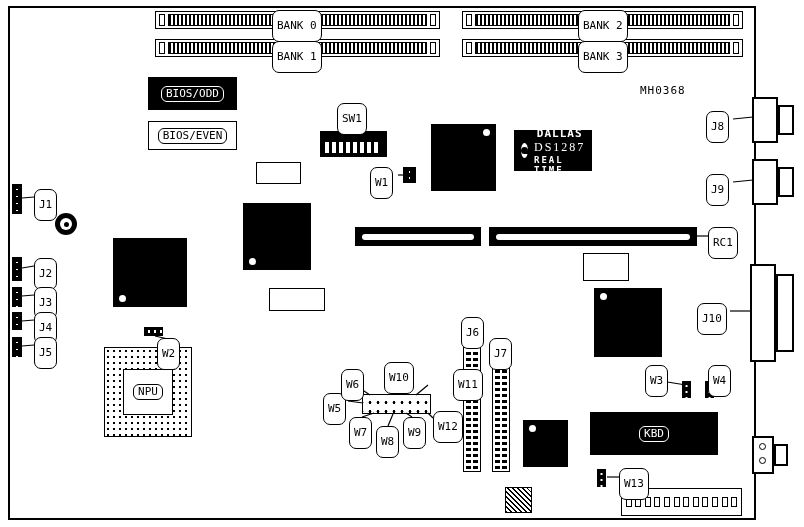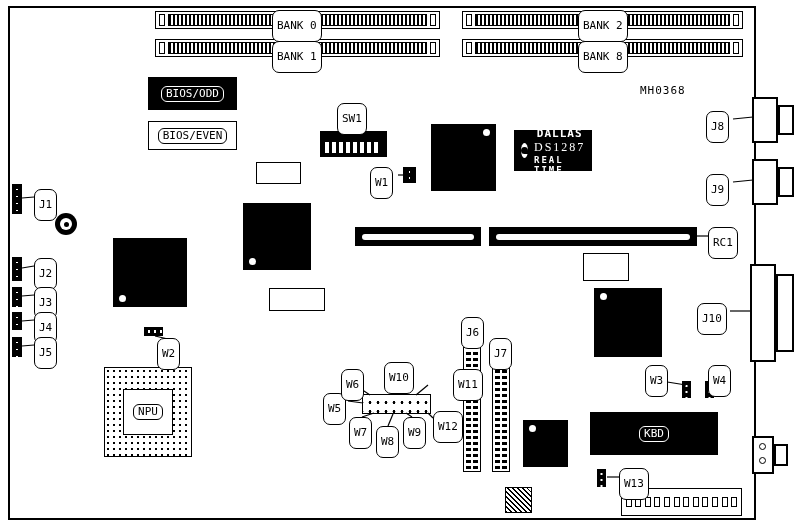--- a/index.html
+++ b/index.html
@@ -113,21 +113,21 @@
   </div>
   <div class="memslot" style="left:462px;top:39px;width:281px;height:18px;">
     <span class="clip"></span>
     <span class="pins"></span>
     <span class="clip"></span>
   </div>
 
   <div class="callout" style="left:272px;top:10px;">BANK 0</div>
   <div class="callout" style="left:578px;top:10px;">BANK 2</div>
   <div class="callout" style="left:272px;top:41px;">BANK 1</div>
-  <div class="callout" style="left:578px;top:41px;">BANK 8</div>
+  <div class="callout" style="left:578px;top:41px;">BANK 3</div>
 
   <div class="chip" style="left:148px;top:77px;width:89px;height:33px;">
     <span class="chip-label">BIOS/ODD</span>
   </div>
   <div class="box" style="left:148px;top:121px;width:89px;height:29px;">
     <span class="box-label">BIOS/EVEN</span>
   </div>
 
   <div class="plain-text" style="left:640px;top:84px;">MH0368</div>
 
@@ -214,21 +214,21 @@
     <span class="opening"></span>
   </div>
   <div class="slot-rc" style="left:489px;top:227px;width:208px;height:19px;">
     <span class="opening"></span>
   </div>
   <div class="callout" style="left:708px;top:227px;">RC1</div>
 
   <div class="jmp-h" style="left:144px;top:327px;width:19px;height:9px;"></div>
   <div class="callout" style="left:157px;top:338px;">W2</div>
 
-  <div class="npu-socket" style="left:104px;top:367px;width:88px;height:90px;">
+  <div class="npu-socket" style="left:104px;top:347px;width:88px;height:90px;">
     <span class="npu-center">
       <span class="box-label">NPU</span>
     </span>
   </div>
 
 
   <div class="callout" style="left:461px;top:317px;border-radius:7px;">J6</div>
   <div class="pinheader" style="left:463px;top:347px;width:18px;height:125px;">
     <span class="col"></span>
     <span class="col"></span>

